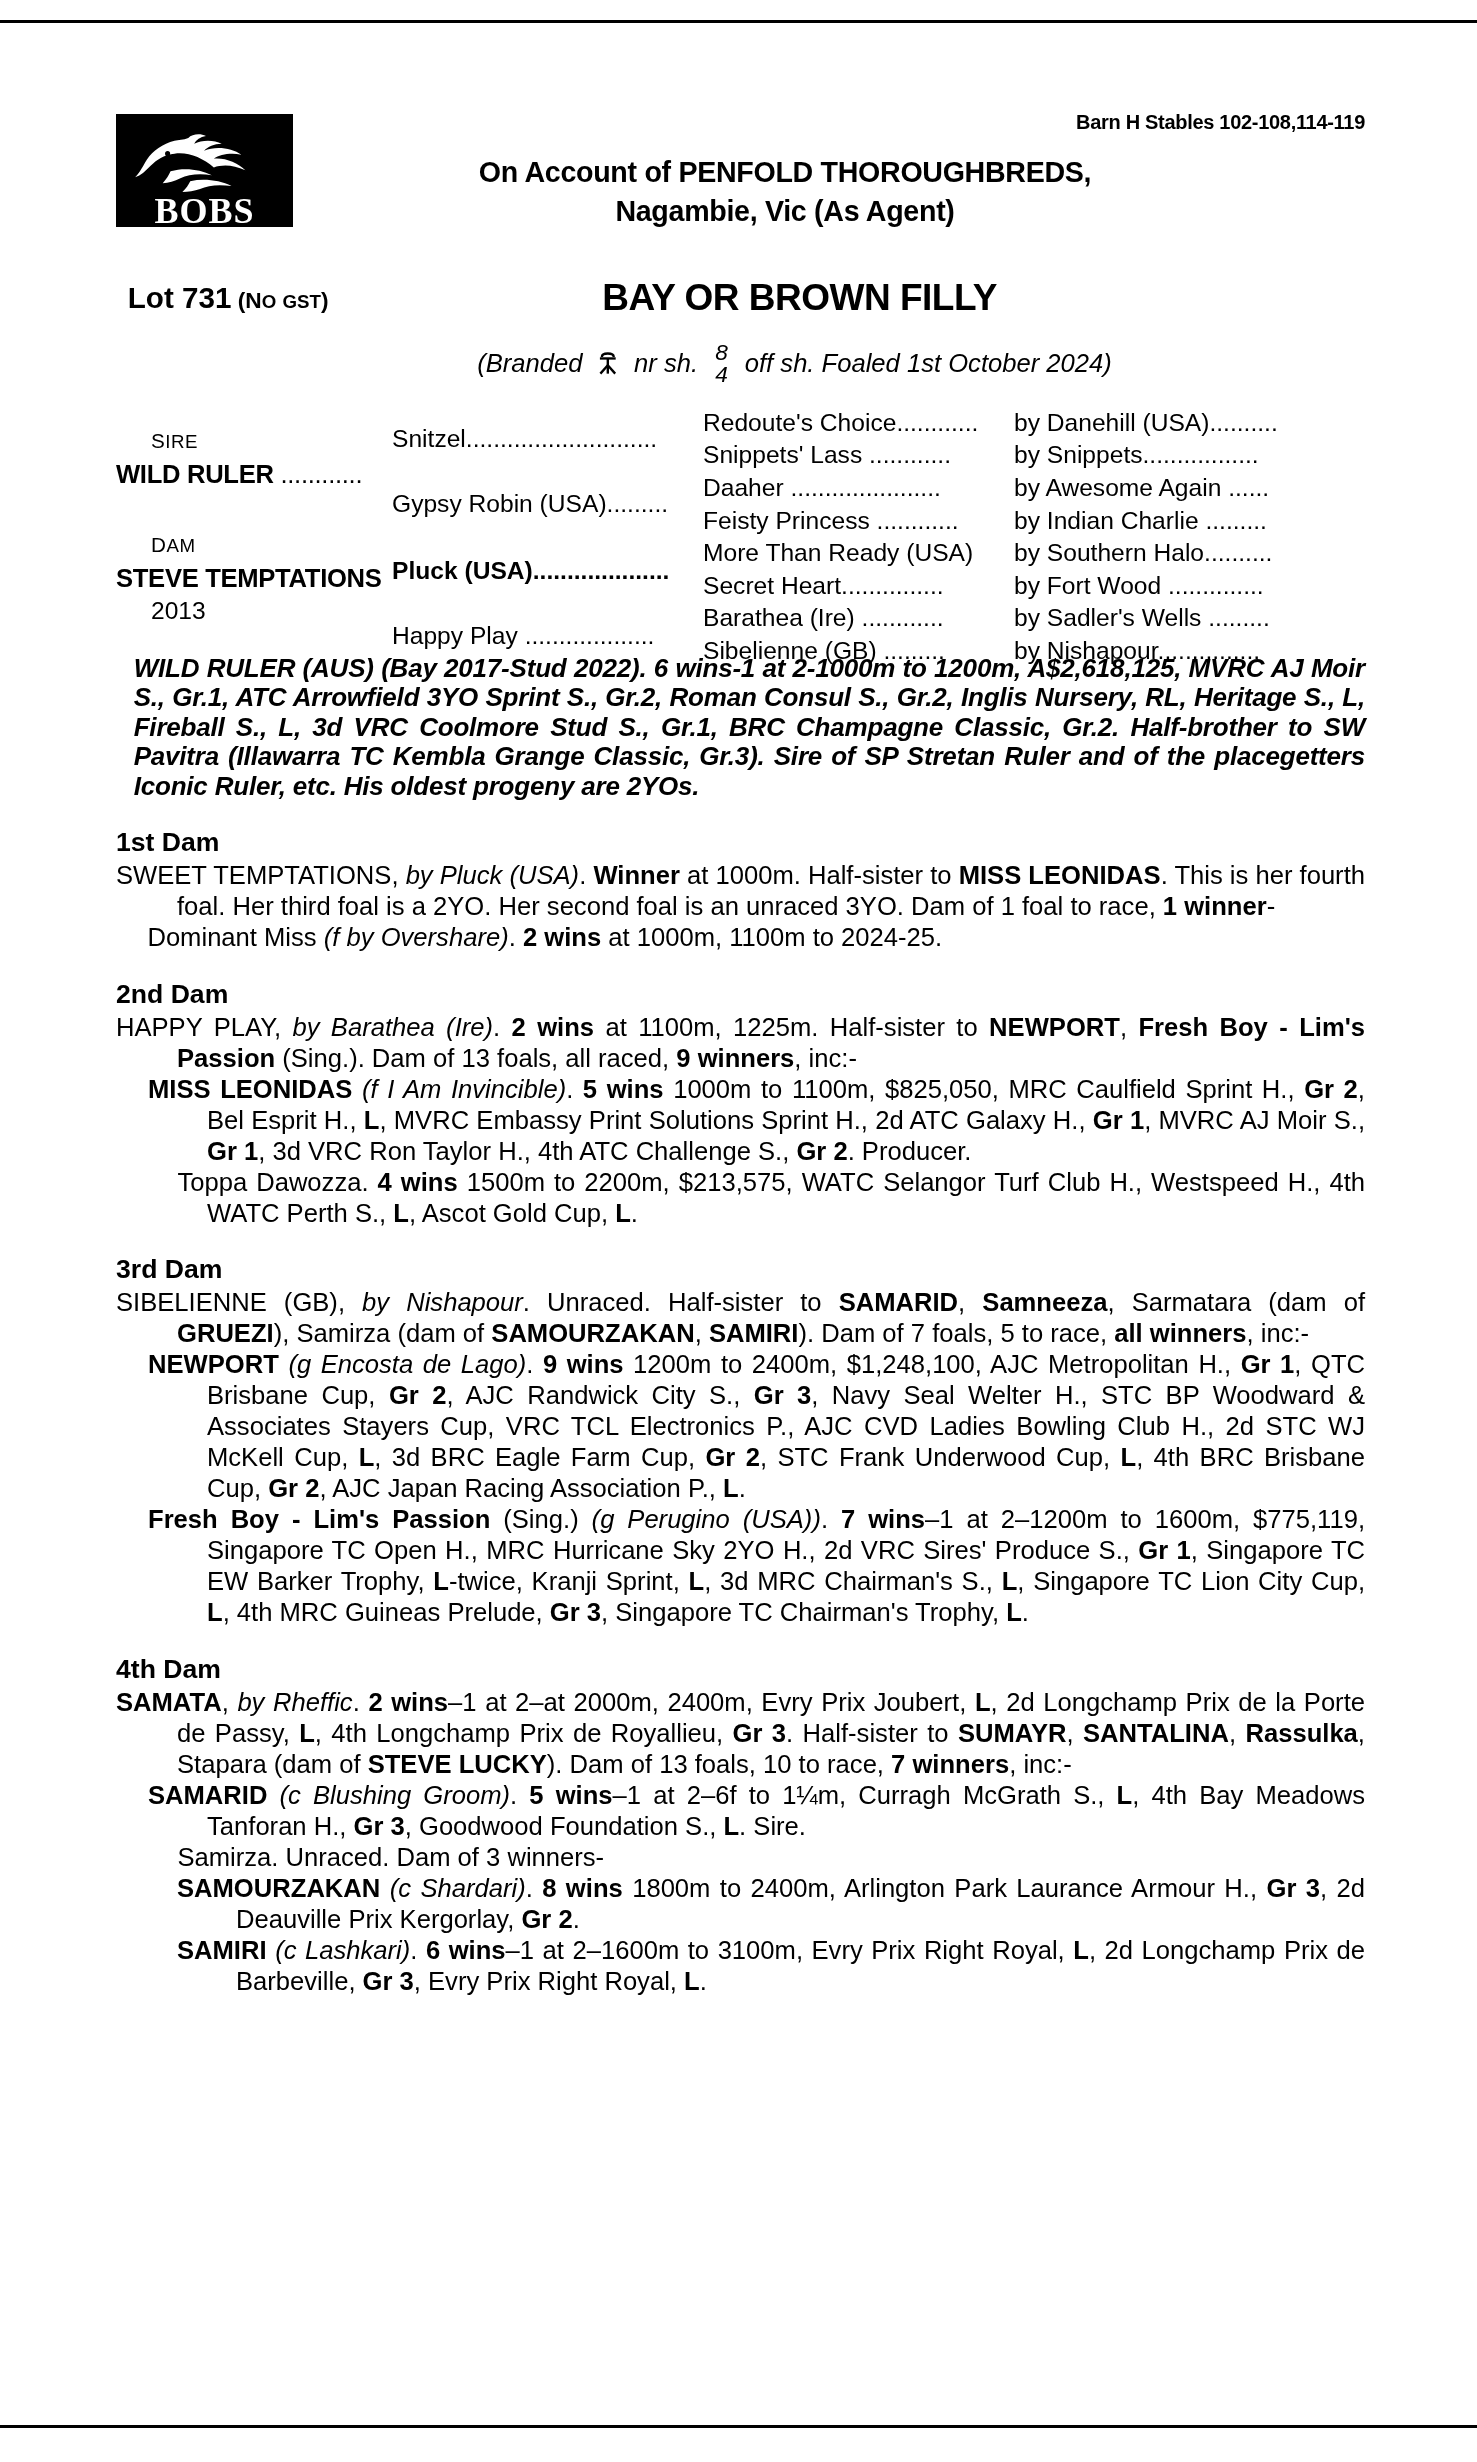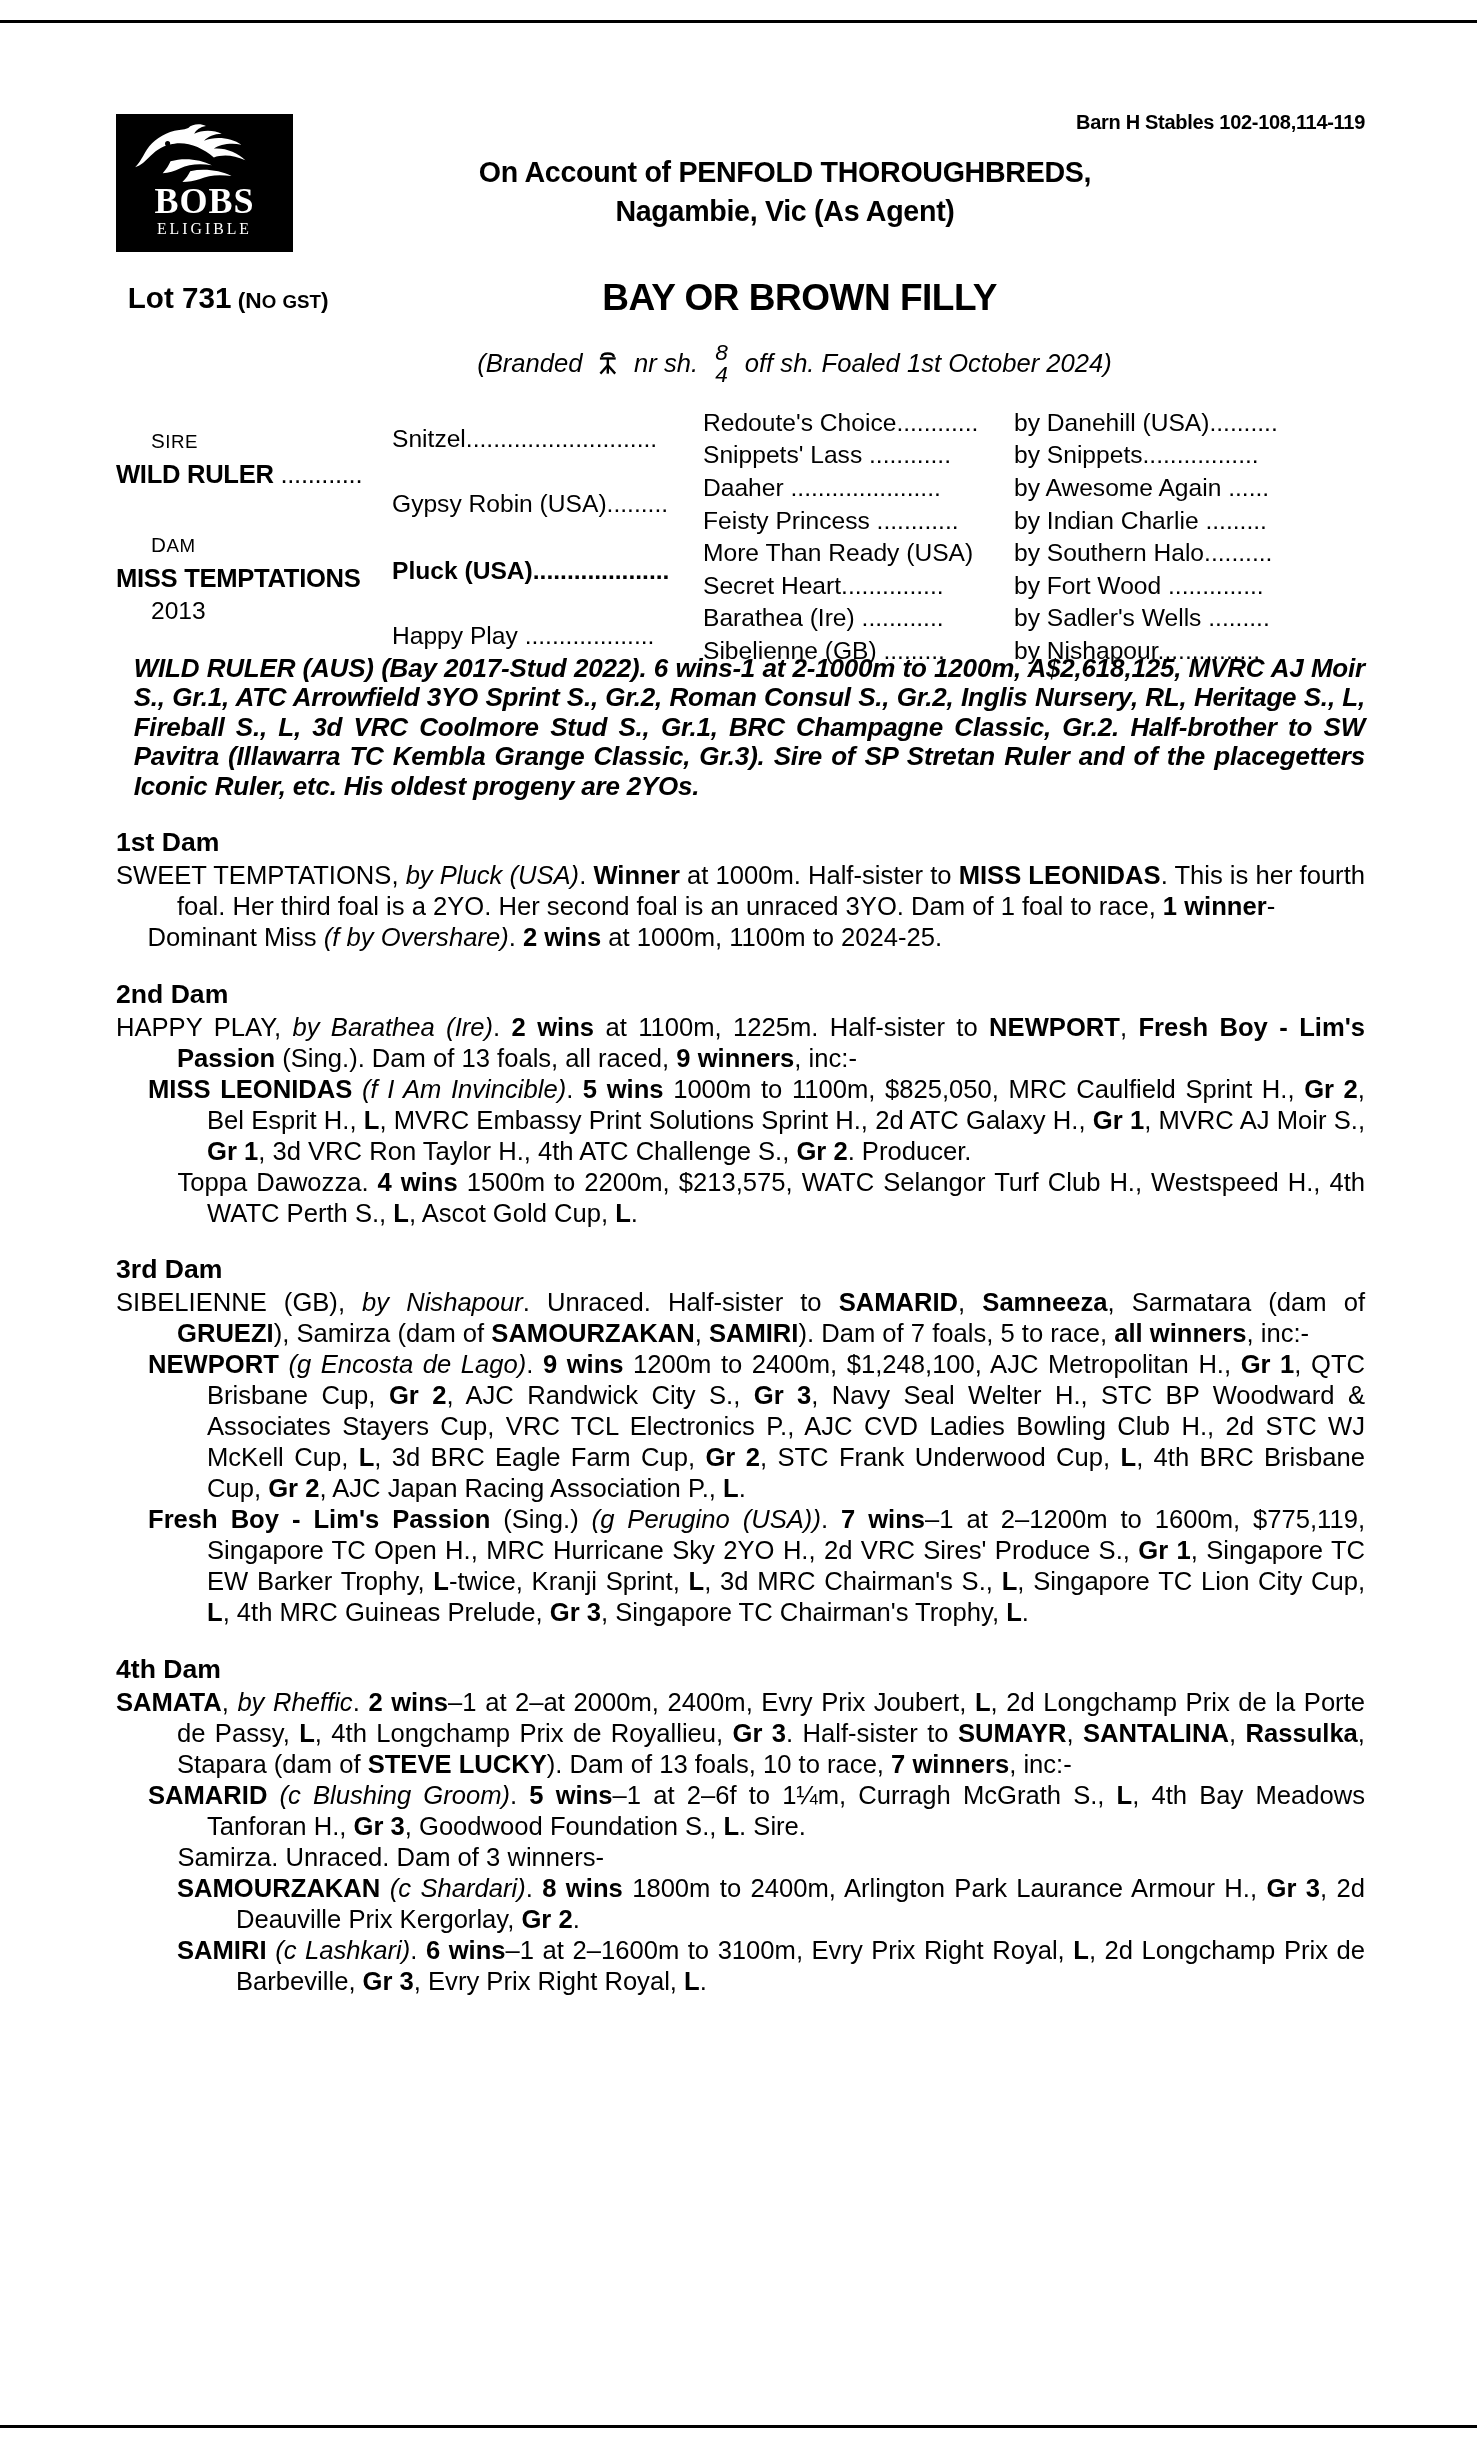--- a/index.html
+++ b/index.html
@@ -28,26 +28,26 @@
     left:116px;top:94px;width:1249px;
   }
 
   
   .header{
     position:relative;
     height:187px;
   }
   .bobs-logo{
     position:absolute;left:0;top:19.7px;
-    width:177px;height:138px;
+    width:177px;height:113px;
     background:#000;
     color:#fff;
     text-align:center;
     box-sizing:border-box;
-    padding-top:4px;
+    padding-top:14px;
   }
   .bobs-logo .horse{
     width:148px;height:61px;
     margin:3.9px auto 0 auto;
     display:block;
   }
   .bobs-logo .bobs-word{
     font-family:"Liberation Serif", serif;
     font-size:36px;font-weight:700;letter-spacing:1px;
     line-height:37px;
@@ -259,21 +259,21 @@
 
     <div class="ped">
 
       <div class="col1">
         <div class="sire-block">
           <span class="smallcaps">S<span style="font-size:18.7px">IRE</span></span>
           <span class="pname"><span>WILD RULER</span> <span style="font-weight:400">............</span></span>
         </div>
         <div class="dam-block">
           <span class="smallcaps">D<span style="font-size:18.7px">AM</span></span>
-          <span class="pname">MISS TEMPTATIONS</span>
+          <span class="pname">STEVE TEMPTATIONS</span>
           <span class="pyear">2013</span>
         </div>
       </div>
 
       <div class="col2">
         <div class="g2a"><span>Snitzel</span><span class="dots">............................</span></div>
         <div class="g2b"><span>Gypsy Robin (USA)</span><span class="dots">.........</span></div>
         <div class="g2c"><span>Pluck (USA)</span><span class="dots">....................</span></div>
         <div class="g2d"><span>Happy Play</span> <span class="dots">...................</span></div>
       </div>

